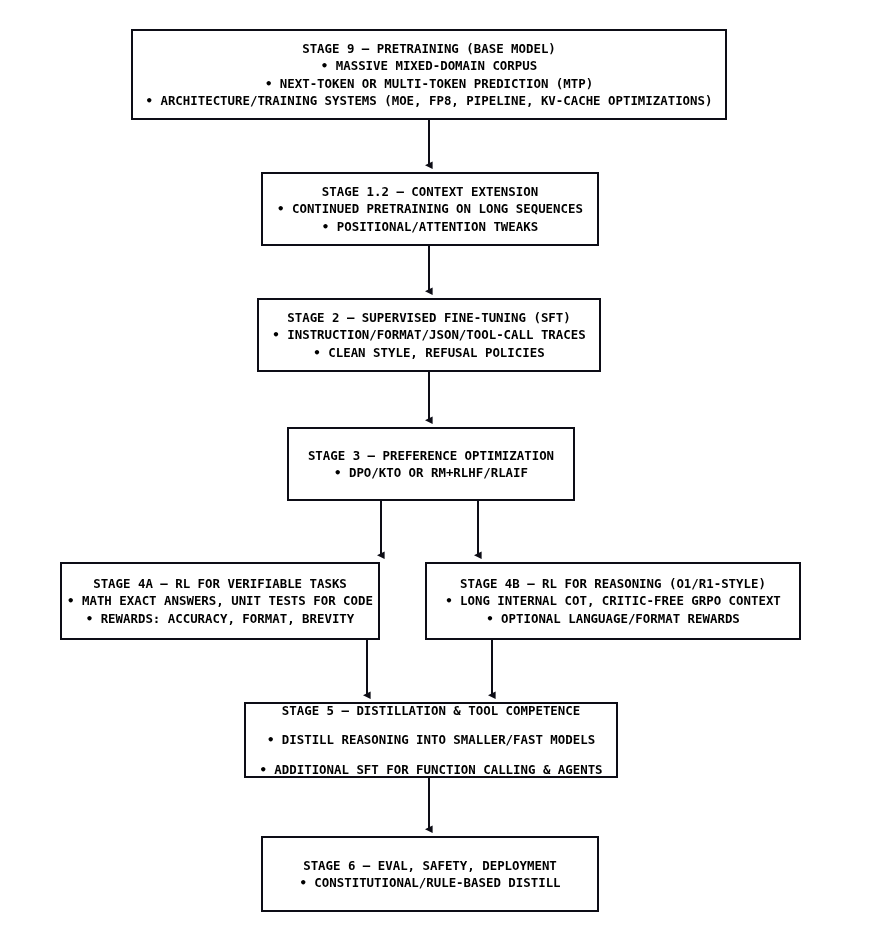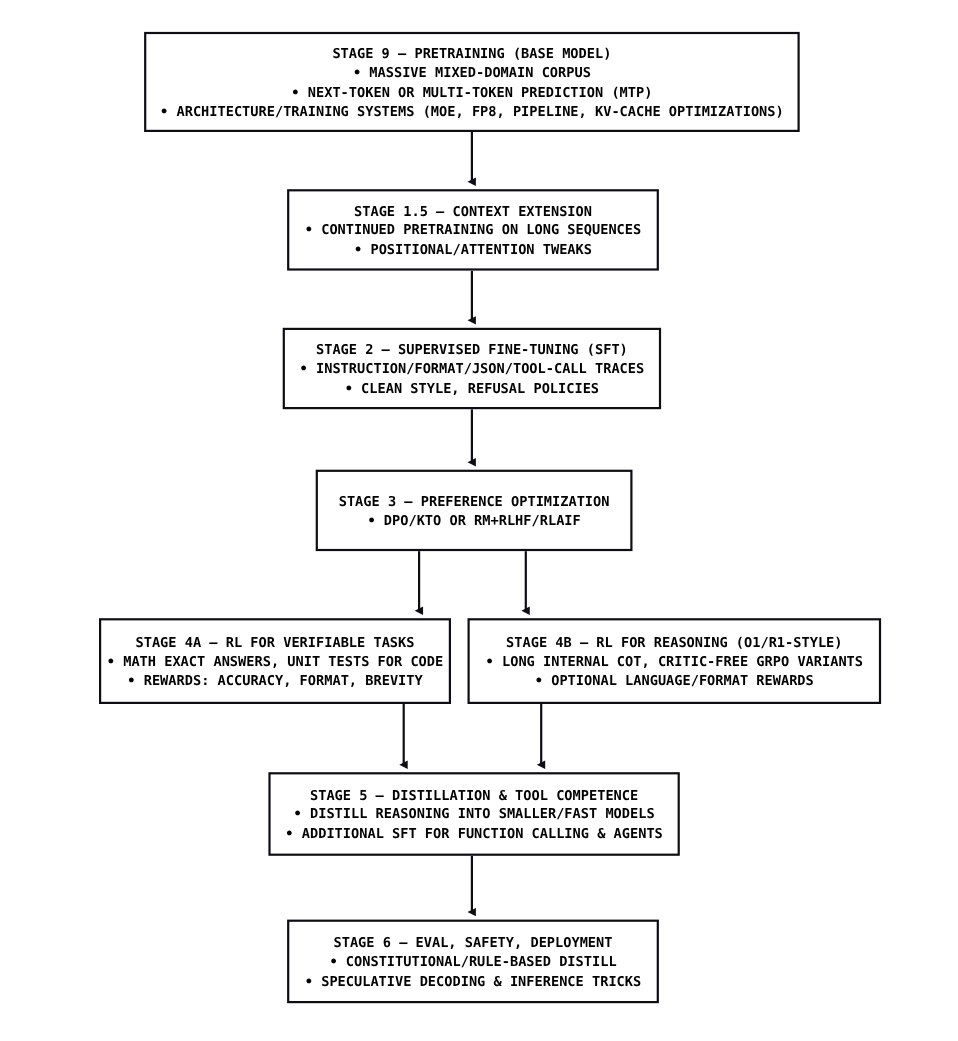--- a/index.html
+++ b/index.html
@@ -48,23 +48,23 @@
     width: 871px;
     height: 946px;
     z-index: 1;
     pointer-events: none;
   }
   
   #node-stage1   { left: 131px; top: 29px;  width: 596px; height: 91px; }
   #node-stage15  { left: 261px; top: 172px; width: 338px; height: 74px; }
   #node-stage2   { left: 257px; top: 298px; width: 344px; height: 74px; }
   #node-stage3   { left: 287px; top: 427px; width: 288px; height: 74px; }
-  #node-stage4a  { left: 90px;  top: 562px; width: 320px; height: 78px; }
+  #node-stage4a  { left: 60px;  top: 562px; width: 320px; height: 78px; }
   #node-stage4b  { left: 425px; top: 562px; width: 376px; height: 78px; }
-  #node-stage5   { left: 244px; top: 702px; width: 374px; height: 76px; }
+  #node-stage5   { left: 244px; top: 702px; width: 374px; height: 76px; gap: 12px; }
   #node-stage6   { left: 261px; top: 836px; width: 338px; height: 76px; }
 </style>
 </head>
 <body>
 
 <div id="canvas">
 
   <svg class="edges" viewBox="0 0 871 946" xmlns="http://www.w3.org/2000/svg">
     <defs>
       <marker id="arrowhead" markerWidth="9" markerHeight="9" refX="4.0" refY="4.2" orient="auto" markerUnits="userSpaceOnUse">
@@ -90,21 +90,21 @@
   </svg>
 
   <div class="node" id="node-stage1">
     <span class="ln">STAGE 9 — PRETRAINING (BASE MODEL)</span>
     <span class="ln">• MASSIVE MIXED-DOMAIN CORPUS</span>
     <span class="ln">• NEXT-TOKEN OR MULTI-TOKEN PREDICTION (MTP)</span>
     <span class="ln">• ARCHITECTURE/TRAINING SYSTEMS (MOE, FP8, PIPELINE, KV-CACHE OPTIMIZATIONS)</span>
   </div>
 
   <div class="node" id="node-stage15">
-    <span class="ln">STAGE 1.5 — CONTEXT EXTENSION</span>
+    <span class="ln">STAGE 1.2 — CONTEXT EXTENSION</span>
     <span class="ln">• CONTINUED PRETRAINING ON LONG SEQUENCES</span>
     <span class="ln">• POSITIONAL/ATTENTION TWEAKS</span>
   </div>
 
   <div class="node" id="node-stage2">
     <span class="ln">STAGE 2 — SUPERVISED FINE-TUNING (SFT)</span>
     <span class="ln">• INSTRUCTION/FORMAT/JSON/TOOL-CALL TRACES</span>
     <span class="ln">• CLEAN STYLE, REFUSAL POLICIES</span>
   </div>
 
@@ -114,29 +114,28 @@
   </div>
 
   <div class="node" id="node-stage4a">
     <span class="ln">STAGE 4A — RL FOR VERIFIABLE TASKS</span>
     <span class="ln">• MATH EXACT ANSWERS, UNIT TESTS FOR CODE</span>
     <span class="ln">• REWARDS: ACCURACY, FORMAT, BREVITY</span>
   </div>
 
   <div class="node" id="node-stage4b">
     <span class="ln">STAGE 4B — RL FOR REASONING (O1/R1-STYLE)</span>
-    <span class="ln">• LONG INTERNAL COT, CRITIC-FREE GRPO VARIANTS</span>
+    <span class="ln">• LONG INTERNAL COT, CRITIC-FREE GRPO CONTEXT</span>
     <span class="ln">• OPTIONAL LANGUAGE/FORMAT REWARDS</span>
   </div>
 
   <div class="node" id="node-stage5">
     <span class="ln">STAGE 5 — DISTILLATION &amp; TOOL COMPETENCE</span>
     <span class="ln">• DISTILL REASONING INTO SMALLER/FAST MODELS</span>
     <span class="ln">• ADDITIONAL SFT FOR FUNCTION CALLING &amp; AGENTS</span>
   </div>
 
   <div class="node" id="node-stage6">
     <span class="ln">STAGE 6 — EVAL, SAFETY, DEPLOYMENT</span>
     <span class="ln">• CONSTITUTIONAL/RULE-BASED DISTILL</span>
-    <span class="ln">• SPECULATIVE DECODING &amp; INFERENCE TRICKS</span>
   </div>
 
 </div>
 
 </body></html>

